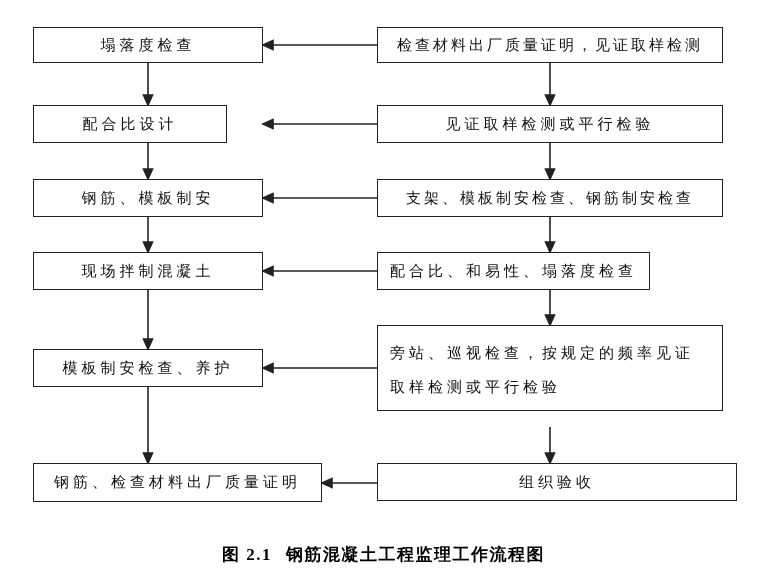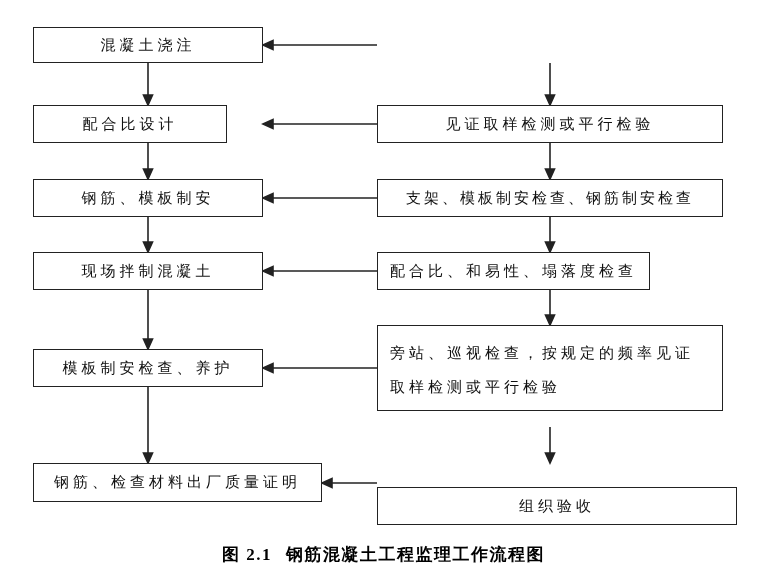--- a/index.html
+++ b/index.html
@@ -50,21 +50,21 @@
   .r4 { left: 377px; top: 252px; width: 273px; height: 38px; }
   .r5 {
     left: 377px; top: 325px; width: 346px; height: 86px;
     display: block;
     text-align: left;
     white-space: normal;
     padding: 10px 10px 0 12px;
     line-height: 34px;
     letter-spacing: 4px;
   }
-  .r6 { left: 377px; top: 487px; width: 360px; height: 38px; }
+  .r6 { left: 377px; top: 463px; width: 360px; height: 38px; }
   .caption {
     position: absolute;
     left: 16px;
     top: 543px;
     width: 735px;
     text-align: center;
     font-weight: bold;
     font-size: 17px;
     letter-spacing: 1.5px;
     color: #000000;
@@ -107,27 +107,28 @@
     <line x1="377" y1="198" x2="271" y2="198"></line>
     <polygon points="263,198 273,193.5 273,202.5"></polygon>
     <line x1="377" y1="271" x2="271" y2="271"></line>
     <polygon points="263,271 273,266.5 273,275.5"></polygon>
     <line x1="377" y1="368" x2="271" y2="368"></line>
     <polygon points="263,368 273,363.5 273,372.5"></polygon>
     <line x1="377" y1="483" x2="330" y2="483"></line>
     <polygon points="322,483 332,478.5 332,487.5"></polygon>
   </svg>
 
-  <div class="node l1">混凝土浇注</div>
+  <div class="node l1">塌落度检查</div>
   <div class="node l2">配合比设计</div>
   <div class="node l3">钢筋、模板制安</div>
   <div class="node l4">现场拌制混凝土</div>
   <div class="node l5">模板制安检查、养护</div>
   <div class="node l6">钢筋、检查材料出厂质量证明</div>
 
+  <div class="node r1">检查材料出厂质量证明，见证取样检测</div>
   <div class="node r2">见证取样检测或平行检验</div>
   <div class="node r3">支架、模板制安检查、钢筋制安检查</div>
   <div class="node r4">配合比、和易性、塌落度检查</div>
   <div class="node r5">旁站、巡视检查，按规定的频率见证取样检测或平行检验</div>
   <div class="node r6">组织验收</div>
 
   <div class="caption">
     <span class="num">图 2.1</span><span>钢筋混凝土工程监理工作流程图</span>
   </div>
 

